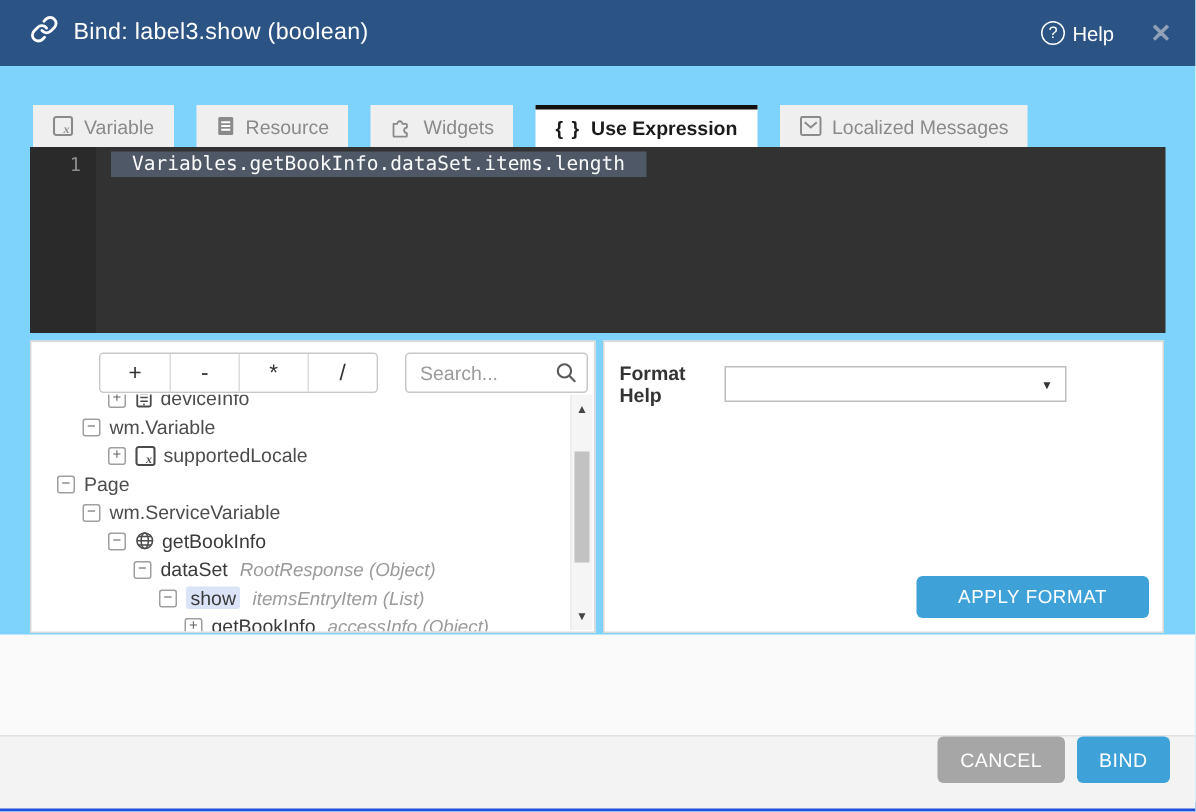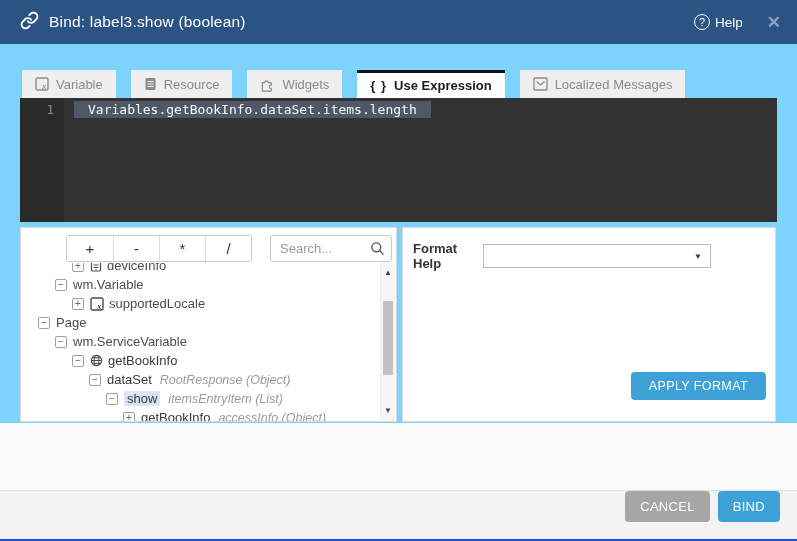--- a/index.html
+++ b/index.html
@@ -65,22 +65,22 @@
   .sb-up, .sb-down { position:absolute; left:0; width:14px; height:15px; display:flex; align-items:center;
                      justify-content:center; font-size:8px; color:#454545; cursor:pointer; }
   .sb-up { top:2px; } .sb-down { bottom:2px; }
   .sb-thumb { position:absolute; left:2px; width:10px; top:38px; height:74px; background:#c2c2c2; cursor:grab; }
 
   .format-row { display:flex; align-items:center; margin:13px 0 0 10px; }
   .format-label { font-size:13px; font-weight:700; color:#333; width:70px; flex:none; }
   .dropdown { width:228px; height:24px; border:1px solid #bdbdbd; background:#fff; position:relative; cursor:pointer; }
   .dropdown .val { font-size:12px; color:#444; padding:4px 20px 0 7px; overflow:hidden; }
   .dropdown .caret { position:absolute; right:8px; top:7px; font-size:8px; color:#333; }
-  .apply-btn { position:absolute; right:9px; bottom:21px; background:#3ea2d8; color:#fff; border:none;
-               border-radius:4px; font-size:12.5px; padding:7px 18px; letter-spacing:.4px; cursor:pointer;
+  .apply-btn { position:absolute; right:9px; bottom:9px; background:#3ea2d8; color:#fff; border:none;
+               border-radius:4px; font-size:12.5px; padding:7px 28px; letter-spacing:.4px; cursor:pointer;
                font-family:inherit; }
 
   
   .lower { position:absolute; left:0; top:423px; width:797px; height:67px; background:#fafafa; }
   .footer { position:absolute; left:0; top:490px; width:797px; height:49px; background:#f3f3f4;
             border-top:1px solid #e0e0e0; display:flex; align-items:flex-start; justify-content:flex-end;
             gap:8px; padding-right:17px; }
   .btn { border:none; border-radius:4px; color:#fff; font-size:13px; padding:8px 15px; letter-spacing:.3px;
          cursor:pointer; font-family:inherit; }
   .btn-cancel { background:#a6a6a6; }

